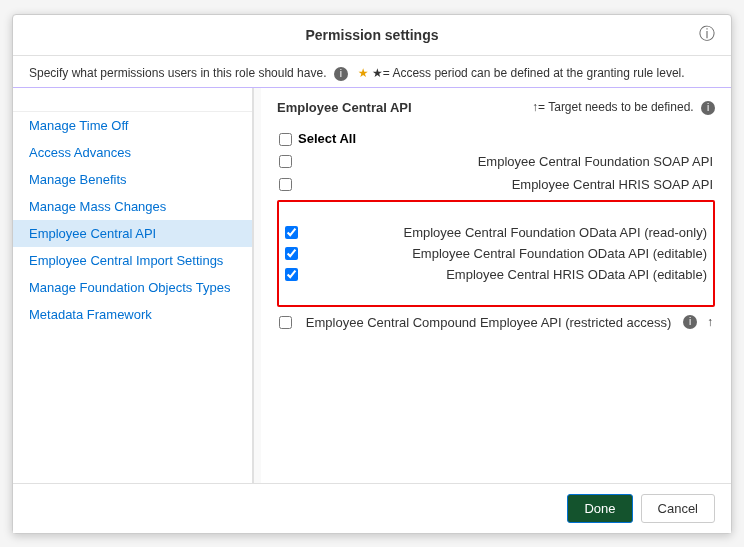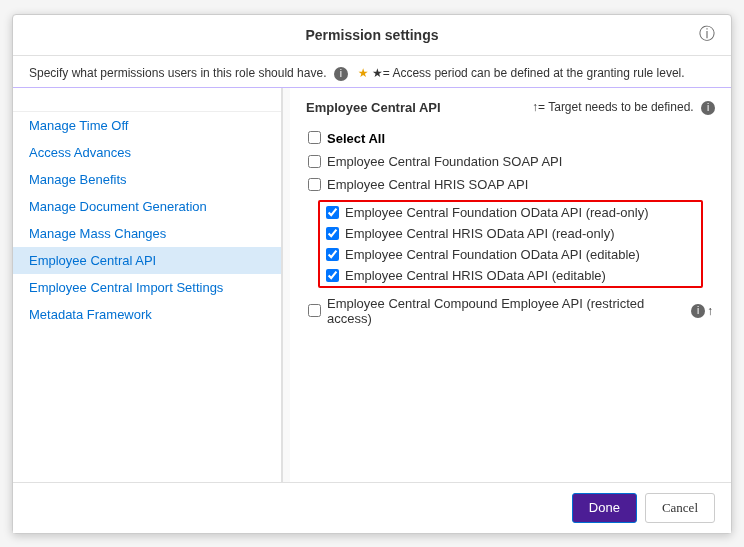--- a/index.html
+++ b/index.html
@@ -58,21 +58,21 @@
     }
     .permission-note span.star {
       color: #e8a000;
     }
     .content-area {
       display: flex;
       flex: 1;
       overflow: hidden;
     }
     .sidebar {
-      width: 269px;
+      width: 240px;
       border-right: 1px solid #e0e0e0;
       overflow-y: auto;
       padding: 4px 0;
     }
     .sidebar-item {
       display: block;
       padding: 6px 16px;
       color: #0070d2;
       text-decoration: none;
       font-size: 13px;
@@ -111,39 +111,40 @@
     .checkbox-list {
       list-style: none;
       padding: 0;
     }
     .checkbox-item {
       display: flex;
       align-items: center;
       padding: 4px 2px;
       font-size: 13px;
       color: #333;
+      justify-content: space-between;
     }
     .checkbox-item input[type="checkbox"] {
       margin-right: 6px;
       cursor: pointer;
     }
     .highlighted-section {
       border: 2px solid #e00;
       border-radius: 2px;
-      padding: 0 4px;
-      margin: 4px 12px;
+      padding: 20px 4px;
+      margin: 4px 0;
     }
     .highlighted-section .checkbox-item {
       padding: 3px 2px;
     }
     .select-all-item {
       font-weight: bold;
       padding: 4px 2px;
       display: flex;
-      align-items: flex-start;
+      align-items: flex-end;
     }
     .select-all-item input[type="checkbox"] {
       margin-right: 6px;
     }
     .info-icon {
       display: inline-block;
       width: 14px;
       height: 14px;
       border-radius: 50%;
       background: #666;
@@ -163,28 +164,27 @@
       background: #fff;
     }
     .btn {
       padding: 6px 16px;
       border-radius: 3px;
       font-size: 13px;
       cursor: pointer;
       border: 1px solid #ccc;
     }
     .btn-primary {
-      background: #4c1d95;
+      background: #14532d;
       color: #fff;
       border-color: #0070d2;
     }
     .btn-secondary {
       background: #fff;
       color: #333;
-      font-family: Liberation Serif, serif;
     }
     .scrollbar-divider {
       width: 8px;
       border-left: 1px solid #e0e0e0;
       background: #f9f9f9;
     }
     .target-icon {
       font-size: 12px;
       color: #333;
       margin-left: 2px;
@@ -205,24 +205,24 @@
       &nbsp;
       <span class="star" style="color:#e8a000;">★</span>
       <span>★= Access period can be defined at the granting rule level.</span>
     </div>
     <div class="content-area">
       <div class="sidebar">
         <div class="sidebar-divider-top"></div>
         <a class="sidebar-item">Manage Time Off</a>
         <a class="sidebar-item">Access Advances</a>
         <a class="sidebar-item">Manage Benefits</a>
-        <a class="sidebar-item">Manage Document Generation</a>
         <a class="sidebar-item">Manage Mass Changes</a>
         <a class="sidebar-item active">Employee Central API</a>
         <a class="sidebar-item">Employee Central Import Settings</a>
+        <a class="sidebar-item">Manage Foundation Objects Types</a>
         <a class="sidebar-item">Metadata Framework</a>
       </div>
       <div class="scrollbar-divider"></div>
       <div class="main-content">
         <div class="section-header">
           <span class="section-title">Employee Central API</span>
           <span class="section-note">
             <span>↑= Target needs to be defined.</span>
             <span class="info-icon">i</span>
           </span>
@@ -242,24 +242,20 @@
           </li>
         </ul>
         <div class="highlighted-section">
           <ul class="checkbox-list">
             <li class="checkbox-item">
               <input type="checkbox" checked="" style="">
               <label>Employee Central Foundation OData API (read-only)</label>
             </li>
             <li class="checkbox-item">
               <input type="checkbox" checked="" style="">
-              <label>Employee Central HRIS OData API (read-only)</label>
-            </li>
-            <li class="checkbox-item">
-              <input type="checkbox" checked="" style="">
               <label>Employee Central Foundation OData API (editable)</label>
             </li>
             <li class="checkbox-item">
               <input type="checkbox" checked="" style="">
               <label>Employee Central HRIS OData API (editable)</label>
             </li>
           </ul>
         </div>
         <ul class="checkbox-list">
           <li class="checkbox-item">

